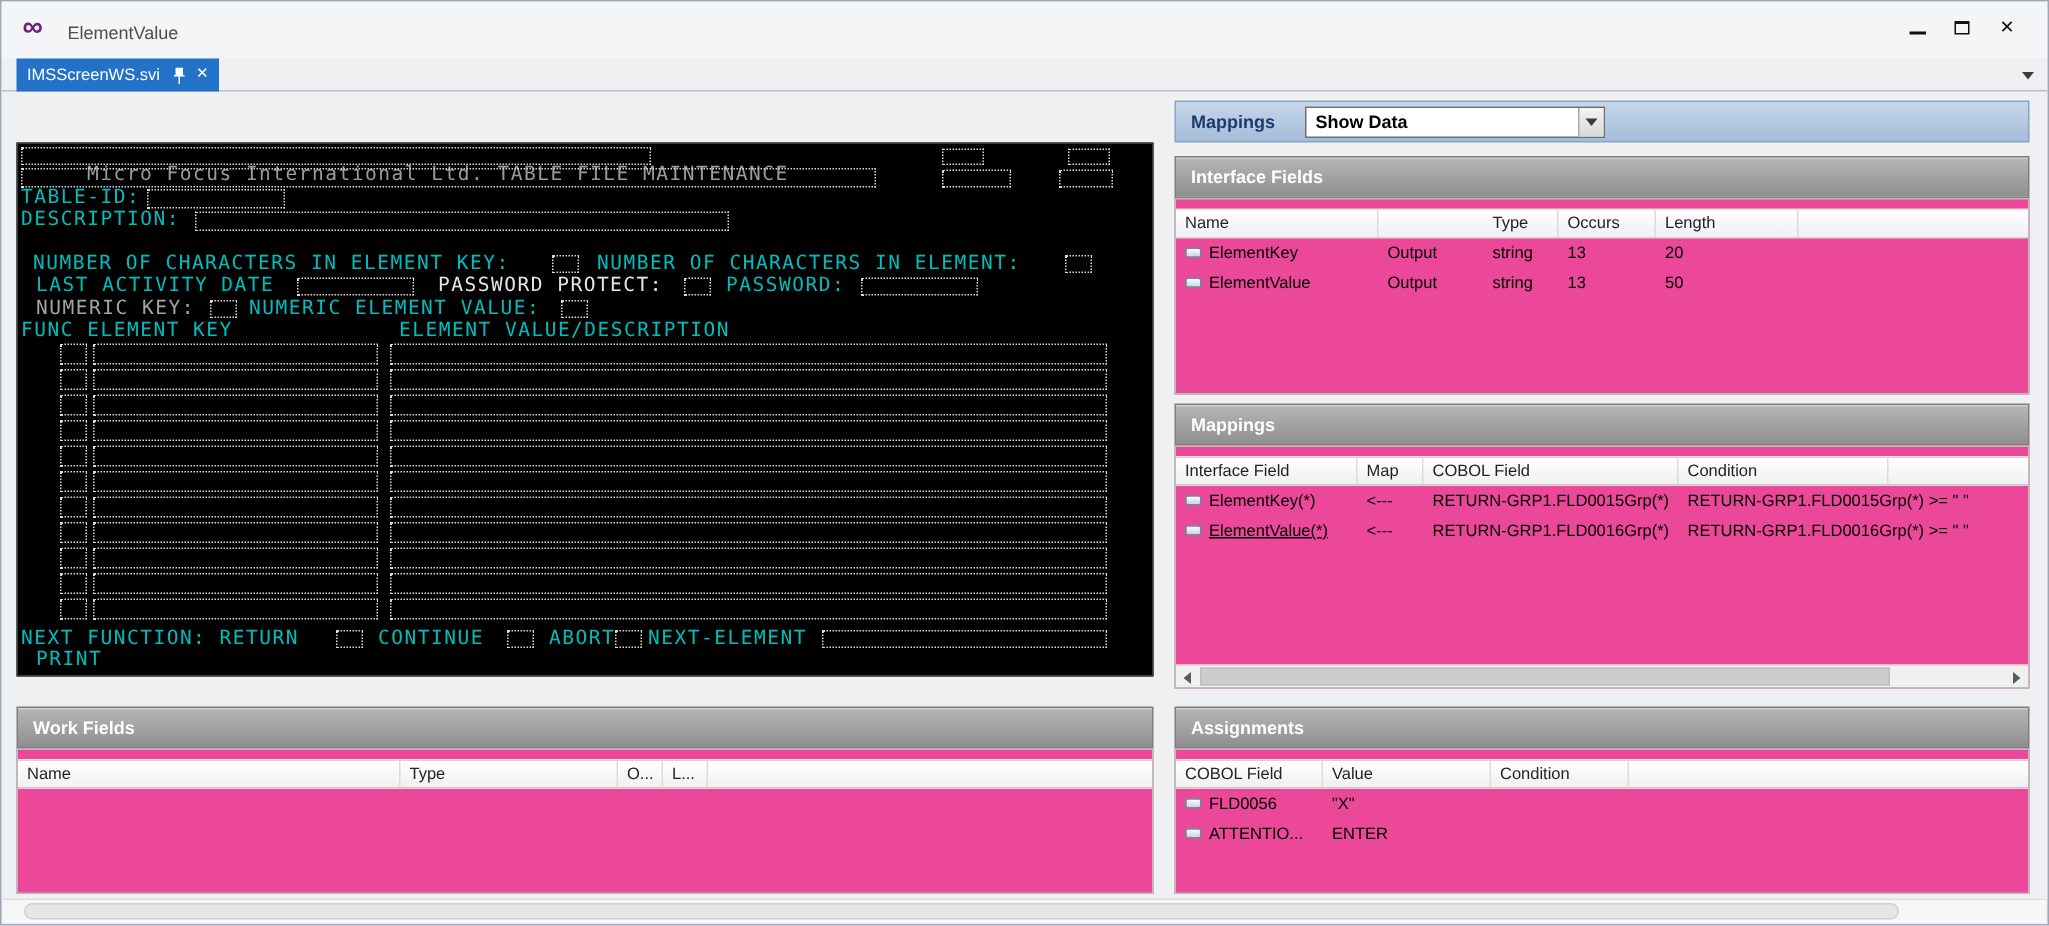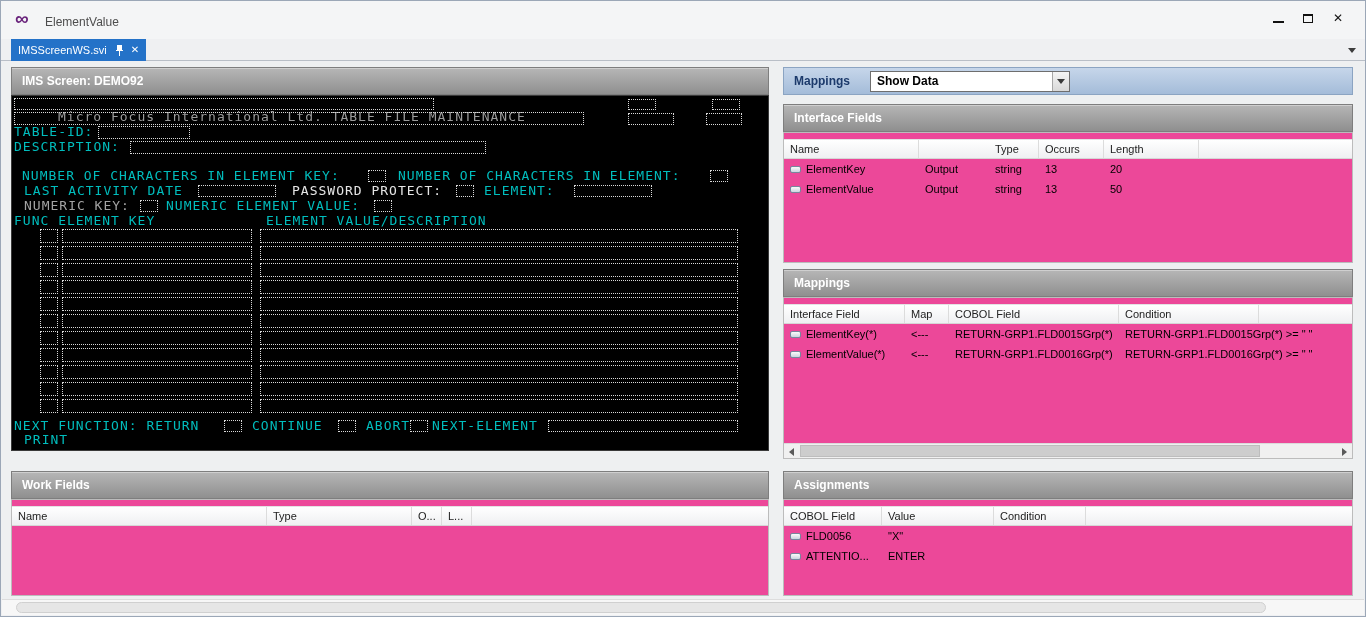--- a/index.html
+++ b/index.html
@@ -124,32 +124,29 @@
             <path fill="#ffffff" d="M2 0h5v5h1v1H1V5h1zM4 6h1v5H4z"></path>
           </svg>
       </span>
       <span class="tab-close">✕</span>
     </div>
     <span class="tab-dd"></span>
   </div>
 
   <div class="main">
 
-    <div class="panel-header" id="ims-header">
-      <span>IMS Screen: DEMO92</span>
-    </div>
     <div id="ims-screen">
         <div class="scr-text" style="left: 46px; top: 14px; color: rgb(155, 155, 155);">Micro Focus International Ltd. TABLE FILE MAINTENANCE</div>
         <div class="scr-text" style="left: 2px; top: 29px; color: rgb(0, 189, 189);">TABLE-ID:</div>
         <div class="scr-text" style="left: 2px; top: 44px; color: rgb(0, 189, 189);">DESCRIPTION:</div>
         <div class="scr-text" style="left: 10px; top: 73px; color: rgb(0, 189, 189);">NUMBER OF CHARACTERS IN ELEMENT KEY:</div>
         <div class="scr-text" style="left: 386px; top: 73px; color: rgb(0, 189, 189);">NUMBER OF CHARACTERS IN ELEMENT:</div>
         <div class="scr-text" style="left: 12px; top: 88px; color: rgb(0, 189, 189);">LAST ACTIVITY DATE</div>
         <div class="scr-text" style="left: 280px; top: 88px; color: #e5e5e5;">PASSWORD PROTECT:</div>
-        <div class="scr-text" style="left: 472px; top: 88px; color: rgb(0, 189, 189);">ELEMENT:</div>
+        <div class="scr-text" style="left: 472px; top: 88px; color: rgb(0, 189, 189);">PASSWORD:</div>
         <div class="scr-text" style="left: 12px; top: 103px; color: #a3a3a3;">NUMERIC KEY:</div>
         <div class="scr-text" style="left: 154px; top: 103px; color: rgb(0, 189, 189);">NUMERIC ELEMENT VALUE:</div>
         <div class="scr-text" style="left: 2px; top: 118px; color: rgb(0, 189, 189);">FUNC ELEMENT KEY</div>
         <div class="scr-text" style="left: 254px; top: 118px; color: rgb(0, 189, 189);">ELEMENT VALUE/DESCRIPTION</div>
         <div class="scr-text" style="left: 2px; top: 323px; color: rgb(0, 189, 189);">NEXT FUNCTION: RETURN</div>
         <div class="scr-text" style="left: 240px; top: 323px; color: rgb(0, 189, 189);">CONTINUE</div>
         <div class="scr-text" style="left: 354px; top: 323px; color: rgb(0, 189, 189);">ABORT</div>
         <div class="scr-text" style="left: 420px; top: 323px; color: rgb(0, 189, 189);">NEXT-ELEMENT</div>
         <div class="scr-text" style="left: 12px; top: 337px; color: rgb(0, 189, 189);">PRINT</div>
         <div class="scr-box" style="left: 2px; top: 2px; width: 420px; height: 12px;"></div>
@@ -272,21 +269,21 @@
           <div class="grid-hcell fill"></div>
         </div>
       <div class="grid-body">
           <div class="grid-row">
             <div class="grid-cell" style="width: 121px;"><span class="field-icon"></span><span>ElementKey(*)</span></div>
             <div class="grid-cell" style="width: 44px;"><span>&lt;---</span></div>
             <div class="grid-cell" style="width: 170px;"><span>RETURN-GRP1.FLD0015Grp(*)</span></div>
             <div class="grid-cell" style="flex: 1 1 auto;"><span>RETURN-GRP1.FLD0015Grp(*) &gt;= " "</span></div>
           </div>
           <div class="grid-row">
-            <div class="grid-cell" style="width: 121px;"><span class="field-icon"></span><span>ElementValue(*)</span></div>
+            <div class="grid-cell" style="width: 121px; text-decoration: underline;"><span class="field-icon"></span><span>ElementValue(*)</span></div>
             <div class="grid-cell" style="width: 44px;"><span>&lt;---</span></div>
             <div class="grid-cell" style="width: 170px;"><span>RETURN-GRP1.FLD0016Grp(*)</span></div>
             <div class="grid-cell" style="flex: 1 1 auto;"><span>RETURN-GRP1.FLD0016Grp(*) &gt;= " "</span></div>
           </div>
         </div>
       <div class="hscroll">
         <span class="hs-arrow left"></span>
         <div class="hs-thumb"></div>
         <span class="hs-arrow right"></span>
       </div>

